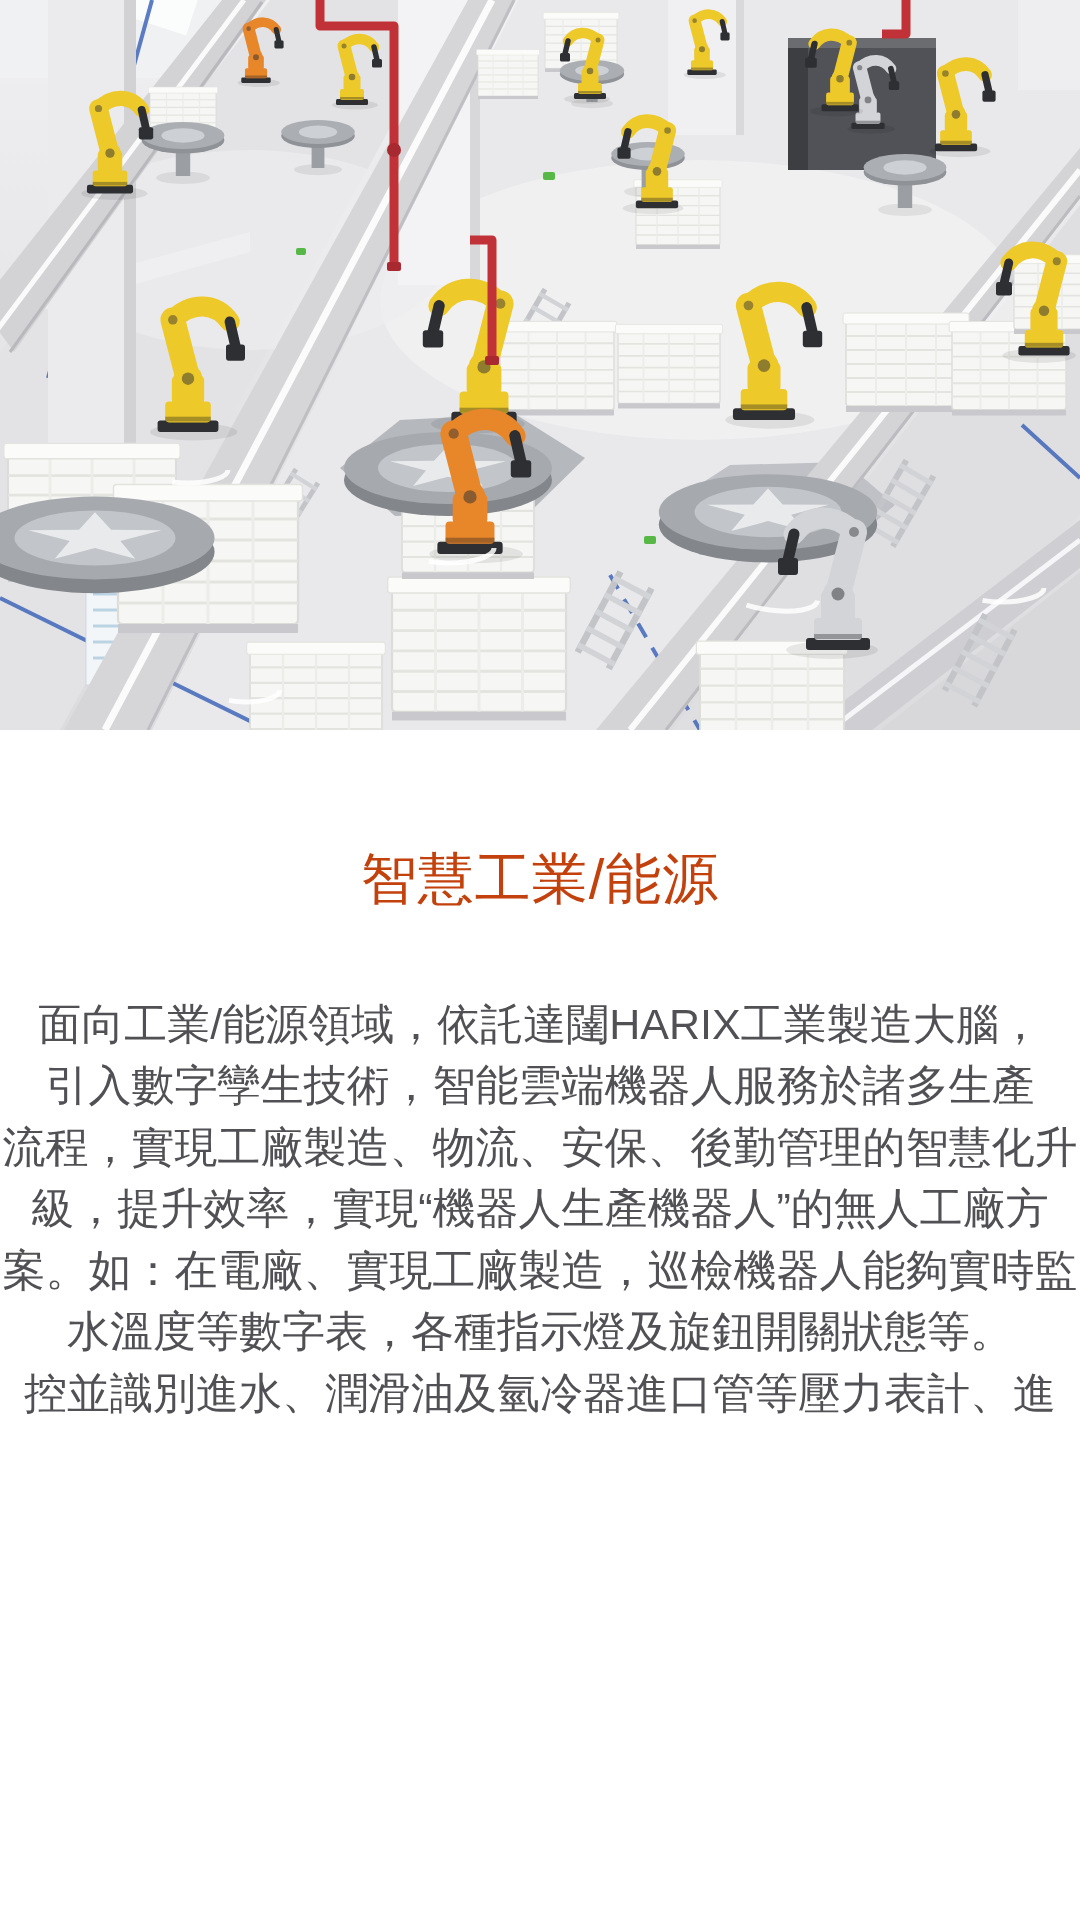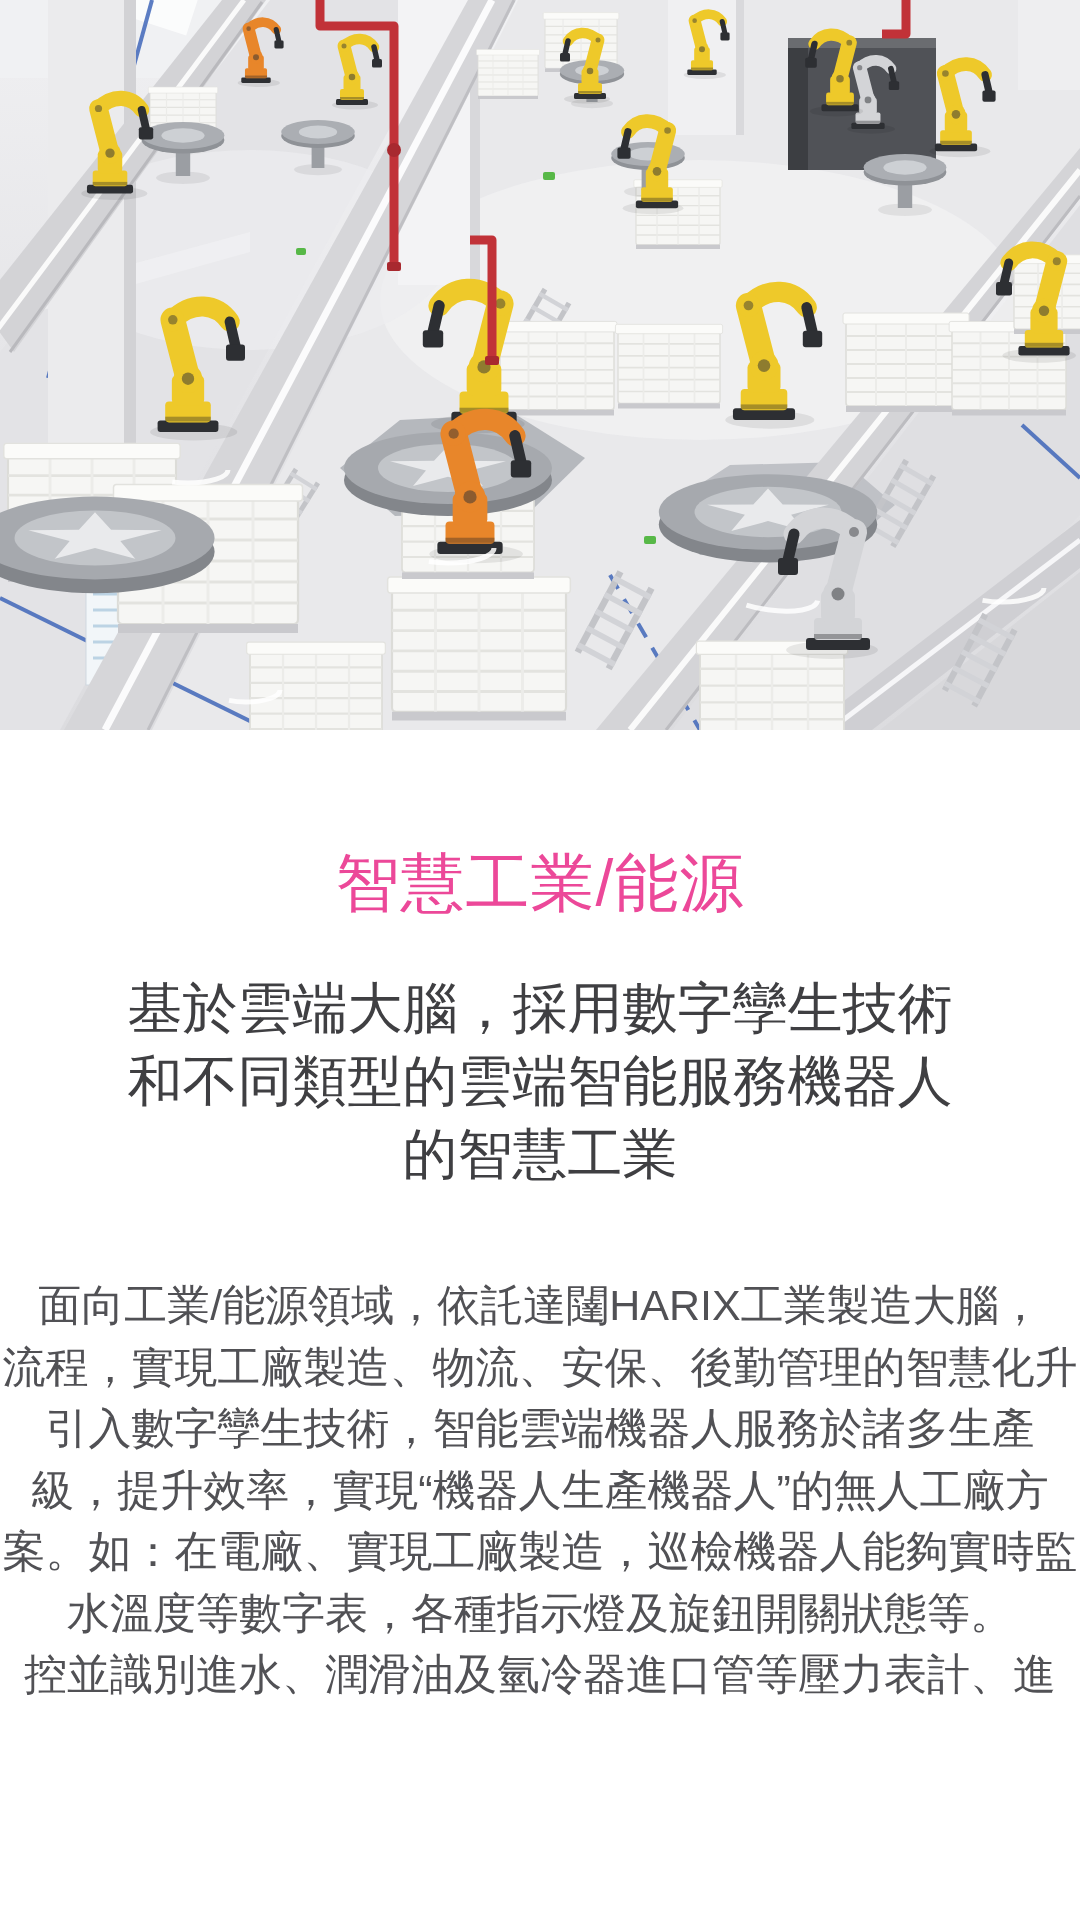--- a/index.html
+++ b/index.html
@@ -8,21 +8,21 @@
     font-family:"Liberation Sans",sans-serif;
   }
   .hero{
     position:relative;width:1080px;height:730px;overflow:hidden;
     background:#e7e7e9;
   }
   .hero svg{position:absolute;left:0;top:0;display:block;}
   .content{width:1080px;text-align:center;}
   .page-title{
     margin:118px 0 0 0;
-    font-size:64px;line-height:1.1;font-weight:500;color:#ec4899;
+    font-size:56px;line-height:1.1;font-weight:500;color:#c2410c;
     letter-spacing:1px;
   }
   .subtitle{
     margin-top:54px;
     font-size:55px;line-height:73px;font-weight:400;color:#3f3f42;
   }
   .subtitle .line{white-space:nowrap;}
   .bodytext{
     margin-top:84px;
     font-size:43px;line-height:61.5px;font-weight:400;color:#515155;
@@ -240,28 +240,23 @@
       <ellipse cx="1002" cy="588" rx="42" ry="14" stroke-dasharray="66 170"></ellipse>
       <ellipse cx="246" cy="690" rx="34" ry="12" stroke-dasharray="55 140"></ellipse>
       <ellipse cx="188" cy="470" rx="40" ry="13" stroke-dasharray="60 160"></ellipse>
     </g>
   </svg>
 </figure>
 
 <section class="content">
   <h1 class="page-title">智慧工業/能源</h1>
 
-  <div class="subtitle">
-    <div class="line">基於雲端大腦，採用數字孿生技術</div>
-    <div class="line">和不同類型的雲端智能服務機器人</div>
-    <div class="line">的智慧工業</div>
-  </div>
 
   <div class="bodytext">
     <div class="line">面向工業/能源領域，依託達闥HARIX工業製造大腦，</div>
+    <div class="line">引入數字孿生技術，智能雲端機器人服務於諸多生產</div>
     <div class="line">流程，實現工廠製造、物流、安保、後勤管理的智慧化升</div>
-    <div class="line">引入數字孿生技術，智能雲端機器人服務於諸多生產</div>
     <div class="line">級，提升效率，實現“機器人生產機器人”的無人工廠方</div>
     <div class="line">案。如：在電廠、實現工廠製造，巡檢機器人能夠實時監</div>
     <div class="line">水溫度等數字表，各種指示燈及旋鈕開關狀態等。</div>
     <div class="line">控並識別進水、潤滑油及氫冷器進口管等壓力表計、進</div>
   </div>
 </section>
 
 </body></html>

